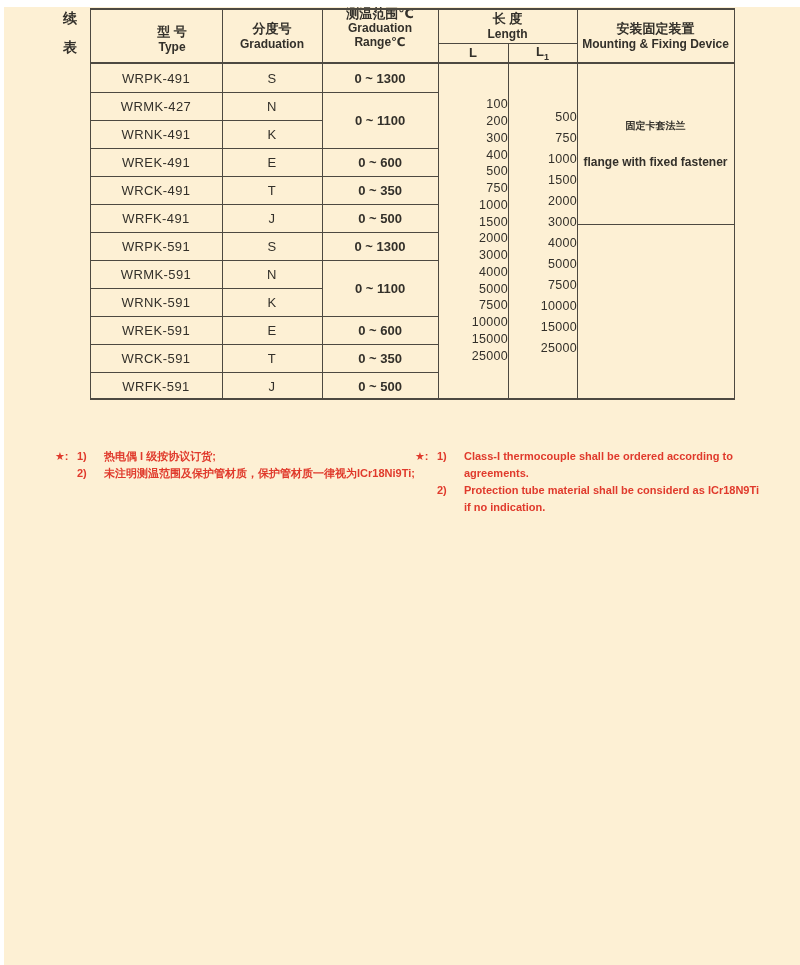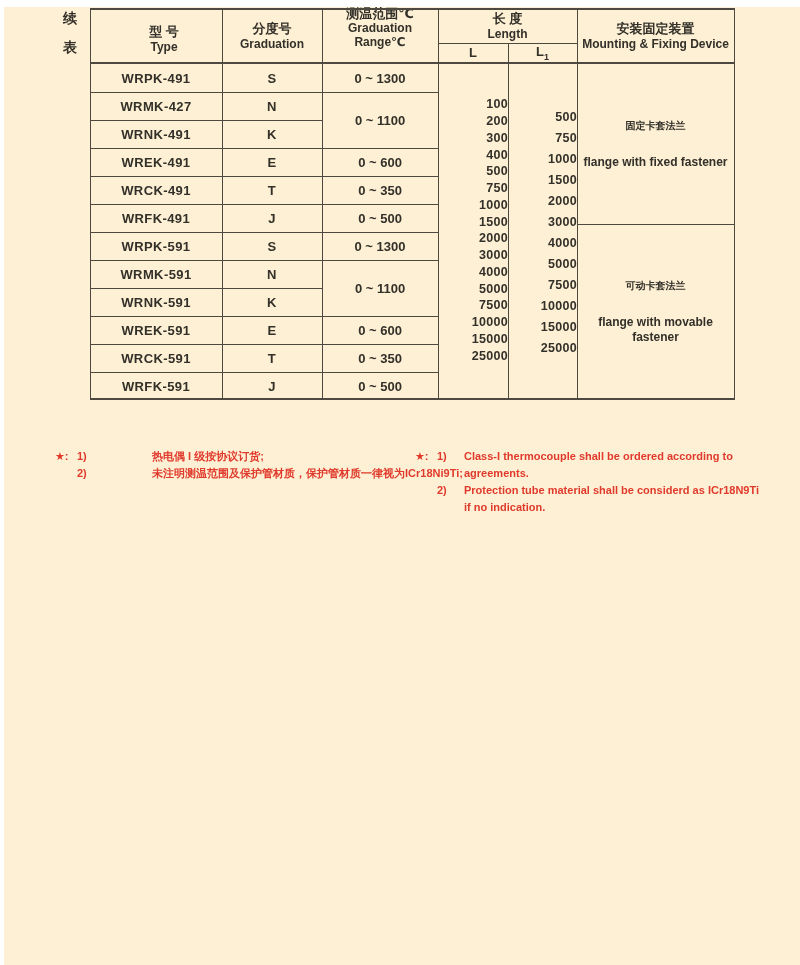--- a/index.html
+++ b/index.html
@@ -59,21 +59,21 @@
   .sub-hdr { font-size: 13px; }
   .sub-hdr sub { font-size: 9px; }
 
   .col { position: absolute; overflow: hidden; }
   .body-row {
     height: 28px;
     display: flex;
     align-items: center;
     justify-content: center;
     font-size: 13px;
-    font-weight: bold;
+    font-weight: normal;
     letter-spacing: 0.4px;
   }
   .mcell {
     display: flex;
     align-items: center;
     justify-content: center;
     font-size: 13px;
     font-weight: bold;
   }
   .mh1 { height: 28px; }
@@ -89,37 +89,37 @@
     display: flex;
     color: var(--red);
     font-size: 11px;
     font-weight: bold;
     line-height: 17px;
   }
   .fn-star { width: 22px; flex-shrink: 0; }
   .fn-line { display: flex; }
   .fn-no { width: 18px; flex-shrink: 0; margin-right: 9px; }
   .fn-zh { left: 55px; top: 448px; }
-  .fn-zh .fn-text { white-space: nowrap; margin-left: 48px; }
+  .fn-zh .fn-text { white-space: nowrap; }
   .fn-en { left: 415px; top: 448px; }
   .fn-en .fn-text { width: 302px; }
 </style>
 </head>
 <body>
 
 <div class="paper"></div>
 
 <div class="continued">
   <div>续</div>
   <div>表</div>
 </div>
 
 <div class="tbl">
 
-  <div class="cell" style="left:8px;top:2px;width:132px;height:58px">
+  <div class="cell" style="left:16px;top:2px;width:132px;height:58px">
     <div class="zh">型 号</div>
     <div class="en">Type</div>
   </div>
   <div class="cell" style="left:132px;top:2px;width:100px;height:52px">
     <div class="zh">分度号</div>
     <div class="en">Graduation</div>
   </div>
   <div class="cell meas-hdr" style="left:232px;top:2px;width:116px;height:36px">
     <div class="zh">测温范围℃</div>
     <div class="en">Graduation</div>
@@ -214,24 +214,20 @@
       <div class="body-row">7500</div>
       <div class="body-row">10000</div>
       <div class="body-row">15000</div>
       <div class="body-row">25000</div>
     </div>
 
   <div class="cell mount-cell" style="left:487px;top:56px;width:157px;height:160px">
     <div class="zh">固定卡套法兰</div>
     <div class="en">flange with fixed fastener</div>
   </div>
-  <div class="cell mount-cell" style="left:487px;top:217px;width:157px;height:173px">
-    <div class="zh">可动卡套法兰</div>
-    <div class="en">flange with movable fastener</div>
-  </div>
 
   <div class="vl" style="left:0;top:0;height:392px"></div>
   <div class="vl" style="left:132px;top:0;height:392px"></div>
   <div class="vl" style="left:232px;top:0;height:392px"></div>
   <div class="vl" style="left:348px;top:0;height:392px"></div>
   <div class="vl" style="left:418px;top:35px;height:355px"></div>
   <div class="vl" style="left:487px;top:0;height:392px"></div>
   <div class="vl" style="left:644px;top:0;height:392px"></div>
 
   <div class="hl thick" style="left:0;top:0;width:645px"></div>

